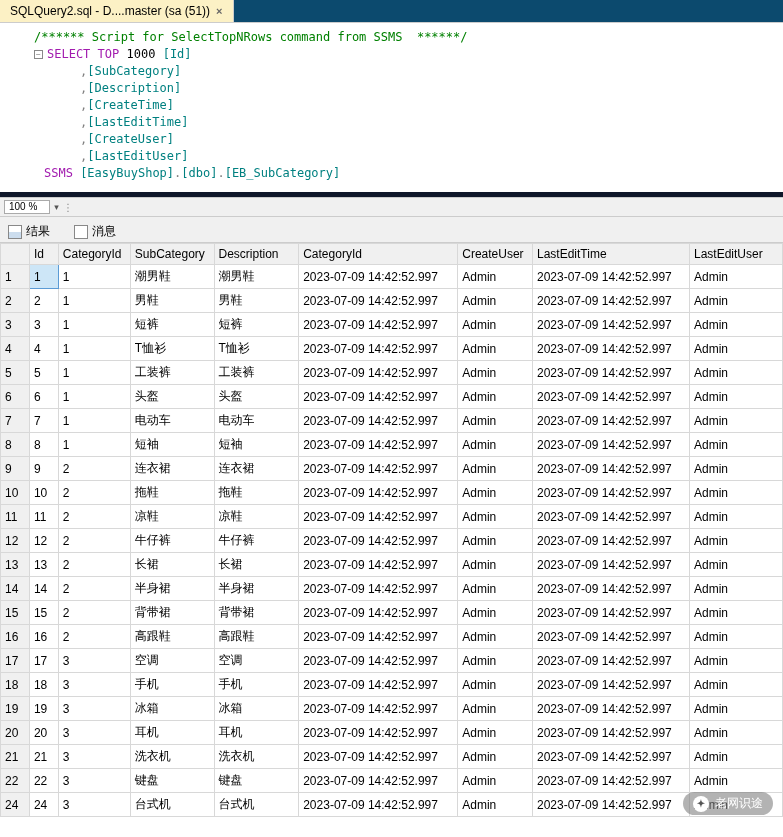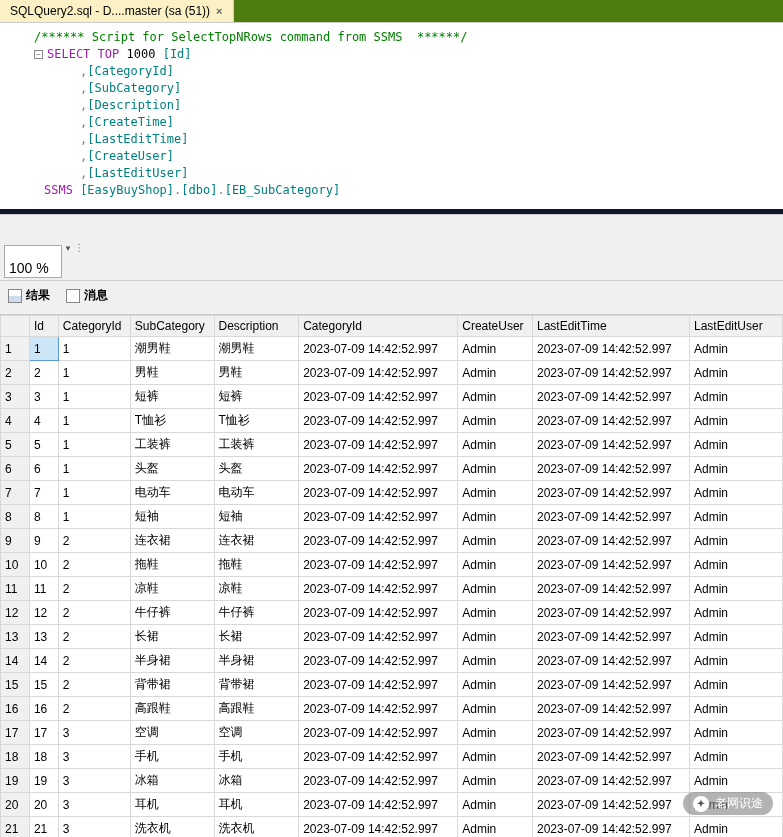--- a/index.html
+++ b/index.html
@@ -1,38 +1,38 @@
 <!DOCTYPE html>
 <html><head>
 <meta charset="utf-8">
 <style>
   * { margin: 0; padding: 0; box-sizing: border-box; }
   body { font-family: "Microsoft YaHei", "Segoe UI", sans-serif; font-size: 12px; background: #fff; color: #000; width: 783px; }
   
-  .tab-bar { display: flex; background: #4d7c0f; border-bottom: 1px solid #ccc; }
+  .tab-bar { display: flex; background: #0c4a6e; border-bottom: 1px solid #ccc; }
   .tab { padding: 4px 10px; background: #fcf1c5; border-right: 1px solid #ccc; font-size: 12px; display: flex; align-items: center; gap: 6px; }
   .tab .close { font-weight: bold; color: #666; cursor: pointer; font-size: 11px; }
   
   .editor-area { background: #fff; padding: 6px 16px 10px 4px; font-family: Consolas, monospace; font-size: 12px; line-height: 17px; border-bottom: 5px solid #0f172a; }
   .editor-line { white-space: pre; }
   .indent0 { padding-left: 30px; }
   .indent1 { padding-left: 40px; }
   .indent2 { padding-left: 76px; }
   .collapse-box { display: inline-block; width: 9px; height: 9px; border: 1px solid #888; color: #888; font-size: 8px; line-height: 7px; text-align: center; margin-right: 4px; vertical-align: 1px; }
   .c-green { color: #008000; }
   .c-blue { color: #a21caf; }
   .c-teal { color: #008080; }
   .c-gray { color: #808080; }
   .c-black { color: #000; }
   
   .splitter-bar { display: flex; align-items: center; background: #f0f0f0; border-top: 1px solid #ccc; border-bottom: 1px solid #ccc; padding: 2px 4px; gap: 4px; }
-  .zoom-select { font-size: 14px; border: 1px solid #aaa; background: #fff; padding: 14px 12px 1px 4px; margin-top: 28px; }
+  .zoom-select { font-size: 10px; border: 1px solid #aaa; background: #fff; padding: 0 12px 1px 4px; }
   .splitter-grip { color: #888; font-size: 10px; }
   
-  .bottom-tabs { display: flex; background: #f0f0f0; padding: 4px 4px 8px 4px; gap: 8px; align-items: center; border-bottom: 1px solid #ccc; font-weight: bold; }
+  .bottom-tabs { display: flex; background: #f0f0f0; padding: 4px 4px 0 4px; gap: 16px; align-items: center; border-bottom: 1px solid #ccc; }
   .result-tab { display: flex; align-items: center; gap: 4px; padding: 2px 4px; font-size: 12px; }
   .ico { width: 14px; height: 14px; display: inline-block; border: 1px solid #888; }
   .ico-results { background: linear-gradient(#fff 50%, #cde 50%); }
   .ico-messages { background: #fff; position: relative; }
   
   .grid-wrap { overflow: hidden; }
   table.results { border-collapse: collapse; width: 100%; font-size: 12px; }
   table.results th, table.results td { border: 1px solid #d8d8d8; padding: 3px 6px 3px 4px; text-align: left; white-space: nowrap; height: 21px; font-weight: normal; }
   table.results th { background: #f0f0f0; }
   table.results .rowhdr { background: #f0f0f0; text-align: left; width: 28px; }
@@ -55,21 +55,20 @@
 <div class="tab-bar">
   <div class="tab">
     <span>SQLQuery2.sql - D....master (sa (51))</span>
     <span class="close">×</span>
   </div>
 </div>
 
 <div class="editor-area">
   <div class="editor-line indent0"><span class="c-green">/****** Script for SelectTopNRows command from SSMS  ******/</span></div>
   <div class="editor-line indent0"><span class="collapse-box">−</span><span class="c-blue">SELECT</span> <span class="c-blue">TOP</span> <span class="c-black">1000</span> <span class="c-teal">[Id]</span></div>
-  <div class="editor-line indent2"><span class="c-gray">,</span><span class="c-teal">[CategoryId]</span></div>
   <div class="editor-line indent2"><span class="c-gray">,</span><span class="c-teal">[SubCategory]</span></div>
   <div class="editor-line indent2"><span class="c-gray">,</span><span class="c-teal">[Description]</span></div>
   <div class="editor-line indent2"><span class="c-gray">,</span><span class="c-teal">[CreateTime]</span></div>
   <div class="editor-line indent2"><span class="c-gray">,</span><span class="c-teal">[LastEditTime]</span></div>
   <div class="editor-line indent2"><span class="c-gray">,</span><span class="c-teal">[CreateUser]</span></div>
   <div class="editor-line indent2"><span class="c-gray">,</span><span class="c-teal">[LastEditUser]</span></div>
   <div class="editor-line indent1"><span class="c-blue">SSMS</span> <span class="c-teal">[EasyBuyShop]</span><span class="c-gray">.</span><span class="c-teal">[dbo]</span><span class="c-gray">.</span><span class="c-teal">[EB_SubCategory]</span></div>
 </div>
 
 <div class="splitter-bar">

